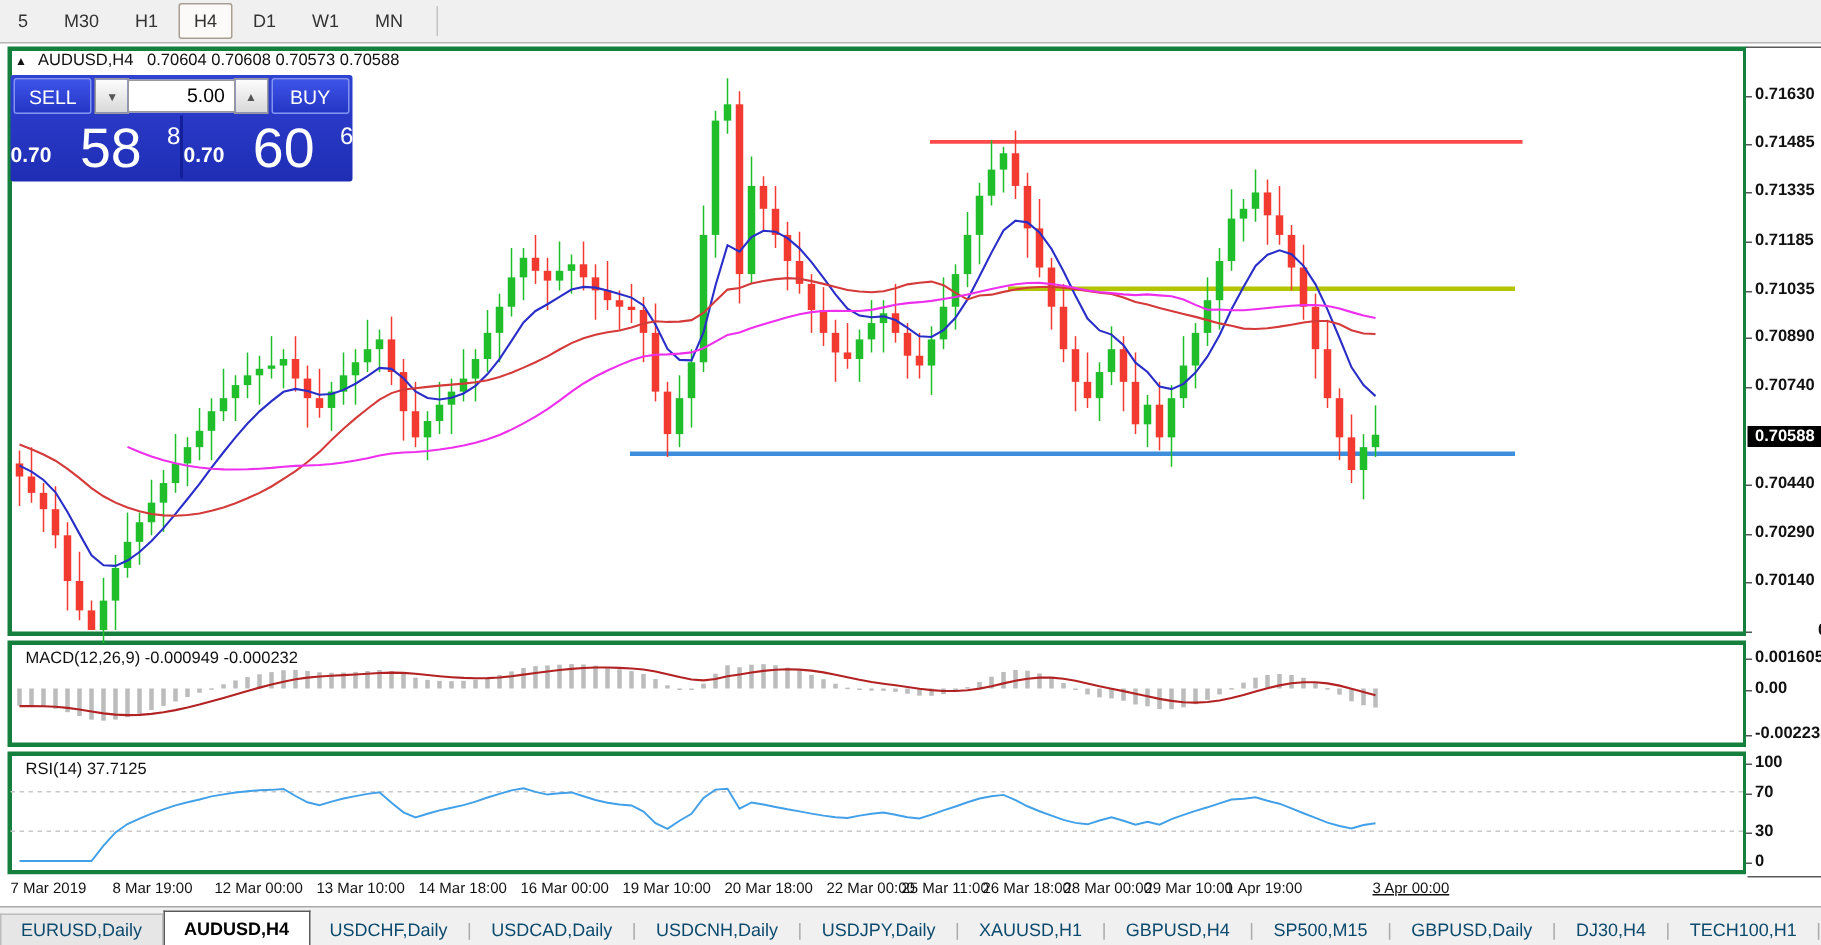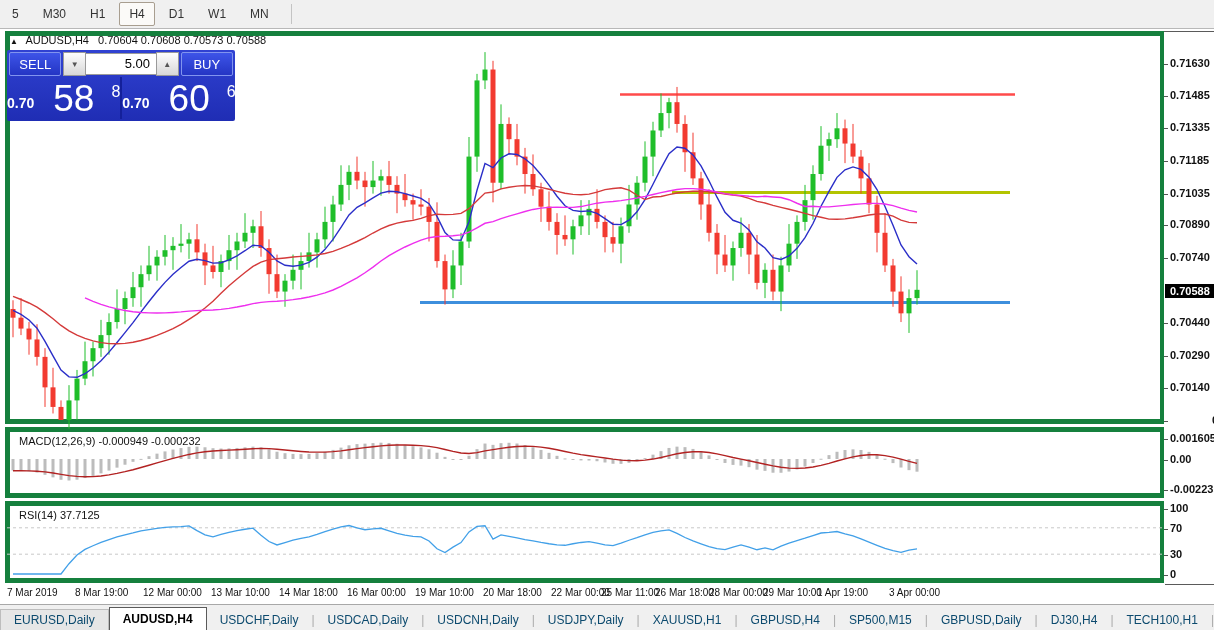--- a/index.html
+++ b/index.html
@@ -5,21 +5,21 @@
   html,body{margin:0;padding:0;background:#f0f0f0;font-family:"Liberation Sans",sans-serif;}
   #window{position:relative;width:1214px;height:630px;background:#ffffff;overflow:hidden;}
 
   
   #toolbar{position:absolute;left:0;top:0;width:1214px;height:28px;background:#f0f0f0;border-bottom:1px solid #b8b8b8;display:flex;align-items:center;}
   .tf-btn{padding:4px 9px;margin:0 2px;font-size:12px;color:#333;border:1px solid transparent;border-radius:2px;cursor:default;}
   .tf-btn.active{background:#fbfaf8;border:1px solid #a89e90;}
   .tb-sep{width:1px;height:20px;background:#c4c4c4;margin-left:10px;}
 
   
-  .panel{position:absolute;left:5px;width:1160px;background:#fff;border:5px solid #15803d;box-sizing:border-box;}
+  .panel{position:absolute;left:5px;width:1160px;background:#fff;border:3px solid #15803d;box-sizing:border-box;}
   #main-panel{top:31px;height:393px;}
   #macd-panel{top:427px;height:71px;}
   #rsi-panel{top:501px;height:82px;}
   #axis-col{position:absolute;left:1164px;top:31px;width:50px;height:552px;background:#fff;border-top:1px solid #5a5a5a;border-bottom:1px solid #5a5a5a;}
   .panel-label{position:absolute;font-size:11px;color:#111;left:9px;top:3px;white-space:nowrap;}
 
   
   #chart-title{position:absolute;left:10px;top:34px;font-size:11px;color:#111;z-index:5;}
   #chart-title .tri{font-size:8px;margin-right:5px;}
 
@@ -497,21 +497,21 @@
       <span class="d-lbl" style="left: 274px;">14 Mar 18:00</span>
       <span class="d-lbl" style="left: 342px;">16 Mar 00:00</span>
       <span class="d-lbl" style="left: 410px;">19 Mar 10:00</span>
       <span class="d-lbl" style="left: 478px;">20 Mar 18:00</span>
       <span class="d-lbl" style="left: 546px;">22 Mar 00:00</span>
       <span class="d-lbl" style="left: 596px;">25 Mar 11:00</span>
       <span class="d-lbl" style="left: 650px;">26 Mar 18:00</span>
       <span class="d-lbl" style="left: 704px;">28 Mar 00:00</span>
       <span class="d-lbl" style="left: 758px;">29 Mar 10:00</span>
       <span class="d-lbl" style="left: 812px;">1 Apr 19:00</span>
-      <span class="d-lbl" style="left: 884px;">3 Apr 00:00</span>
+      <span class="d-lbl" style="left: 910px; text-decoration: underline;">3 Apr 00:00</span>
     </div>
 
   <div id="tabbar">
       <div class="tab first">EURUSD,Daily</div>
       <div class="tab active">AUDUSD,H4</div>
       <div class="tab">USDCHF,Daily</div>
       <span class="tab-sep">|</span>
       <div class="tab">USDCAD,Daily</div>
       <span class="tab-sep">|</span>
       <div class="tab">USDCNH,Daily</div>

